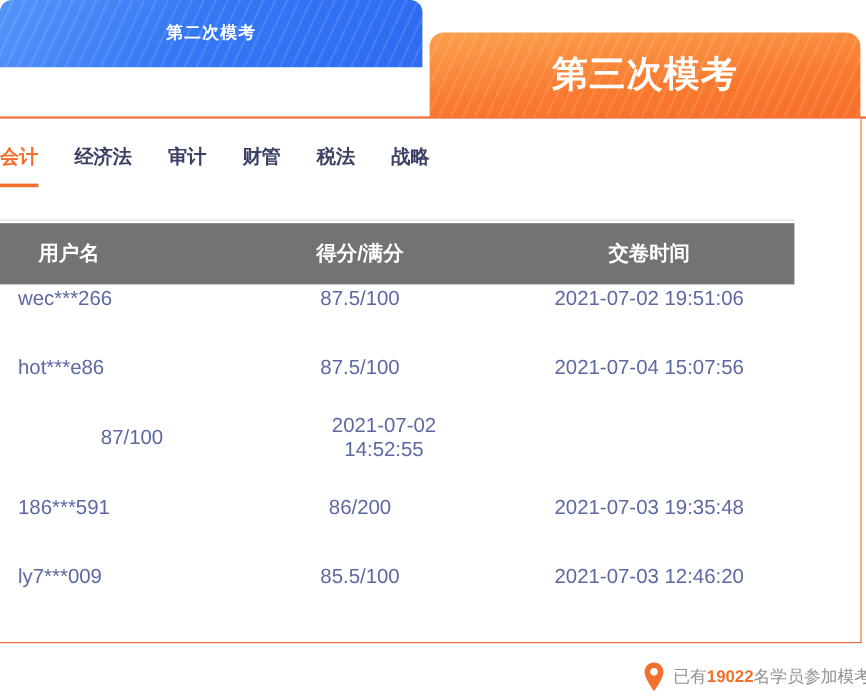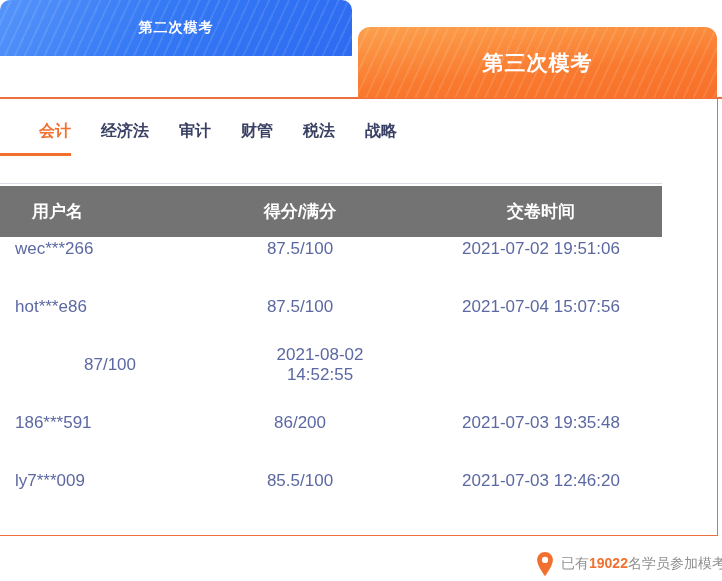--- a/index.html
+++ b/index.html
@@ -10,33 +10,33 @@
   
   .tab{position:absolute;display:flex;align-items:center;justify-content:center;
        color:#fff;font-weight:bold;z-index:2;overflow:hidden;}
   .tab::before{content:"";position:absolute;inset:0;border-radius:inherit;
        background:repeating-linear-gradient(115deg, rgba(255,255,255,.10) 0 2px, rgba(255,255,255,0) 2px 9px);}
   .tab-blue{left:0;top:42;width:352px;height:56px;border-radius:10px 10px 0 0;
        background:linear-gradient(125deg,#5594fa 0%,#3478f4 45%,#2d6bf1 100%);
        font-size:14px;}
   .tab-orange{left:358px;top:27px;width:359px;height:71px;border-radius:12px 12px 0 0;
        background:linear-gradient(175deg,#fca04d 0%,#f97a2f 60%,#f76f29 100%);
-       font-size:21px;}
+       font-size:30px;}
   .tab-label{position:relative;z-index:1;letter-spacing:1px;}
   .tabstrip-line{position:absolute;left:0;top:97px;width:722px;height:2px;background:#ee6f3e;z-index:1;}
 
   
   .panel{position:absolute;left:0;top:99px;width:718px;height:437px;background:#fff;
          border-right:1px solid #ee6f3e;border-bottom:1px solid #ee6f3e;box-sizing:border-box;z-index:1;}
 
   
   .subject-nav{position:absolute;left:0;top:22px;display:flex;gap:30px;
          font-size:16px;color:#3a4164;font-weight:bold;}
   .subj{position:relative;cursor:pointer;white-space:nowrap;padding-bottom:4px;}
-  .subj.active{color:#f2702e;padding-left:39px;}
+  .subj.active{color:#f2702e;}
   .subj.active::after{content:"";position:absolute;left:0;right:0;bottom:-10px;height:3px;background:#f2702e;}
 
   .nav-divider{position:absolute;left:0;top:84px;width:662px;height:1px;background:#dadde9;}
 
   
   .thead,.trow{display:grid;grid-template-columns:220px 160px 282px;align-items:center;width:662px;box-sizing:border-box;}
   .thead{position:absolute;left:0;top:87px;height:51px;background:#737373;color:#fff;font-weight:bold;font-size:17px;}
   .tbody{position:absolute;left:0;top:121px;width:662px;}
   .trow{height:58px;color:#5c68a2;font-size:17px;}
   .c1{padding-left:15px;text-align:left;}
@@ -88,21 +88,21 @@
         <div class="c2">87.5/100</div>
         <div class="c3">2021-07-02 19:51:06</div>
       </div>
       <div class="trow">
         <div class="c1">hot***e86</div>
         <div class="c2">87.5/100</div>
         <div class="c3">2021-07-04 15:07:56</div>
       </div>
       <div class="trow">
         <div class="c2">87/100</div>
-        <div class="c3">2021-08-02 14:52:55</div>
+        <div class="c3">2021-07-02 14:52:55</div>
       </div>
       <div class="trow">
         <div class="c1">186***591</div>
         <div class="c2">86/200</div>
         <div class="c3">2021-07-03 19:35:48</div>
       </div>
       <div class="trow">
         <div class="c1">ly7***009</div>
         <div class="c2">85.5/100</div>
         <div class="c3">2021-07-03 12:46:20</div>

